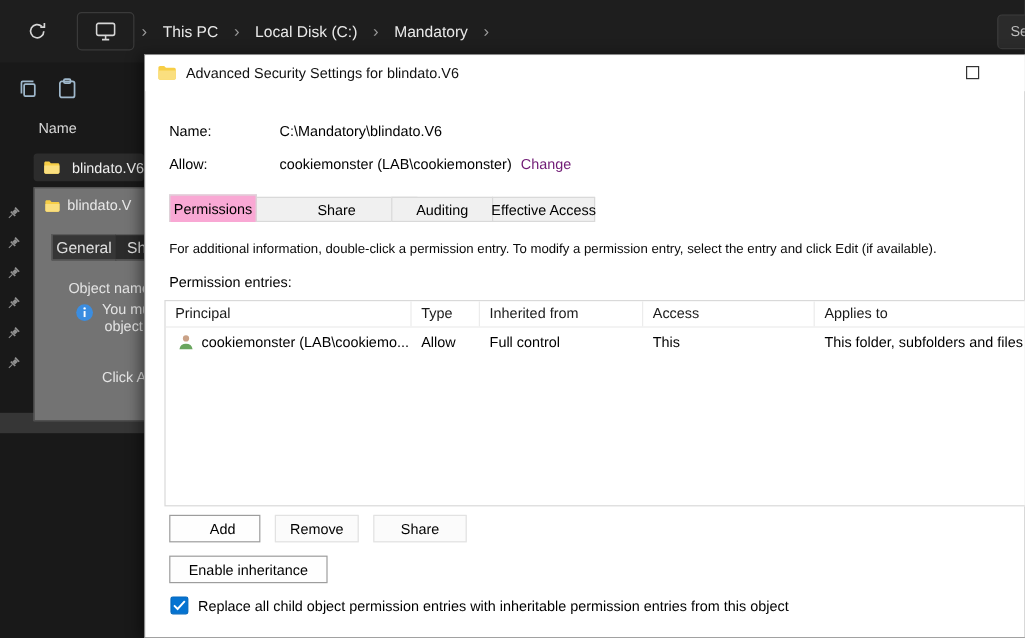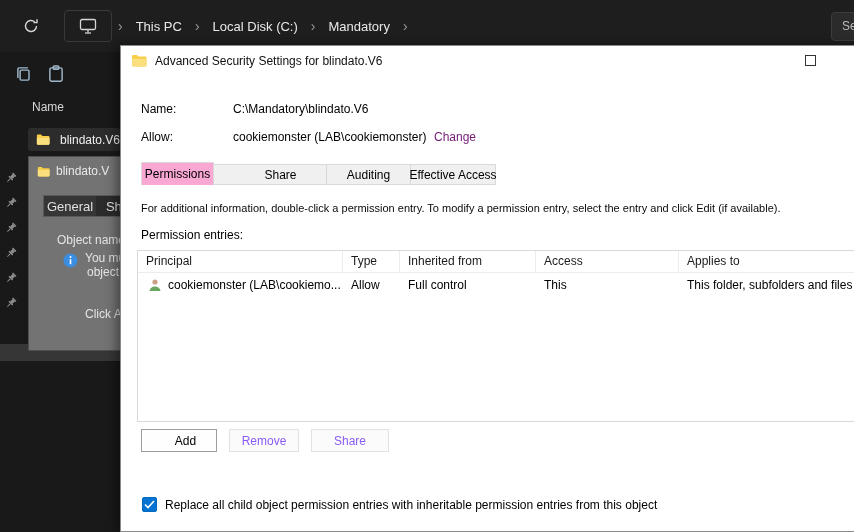--- a/index.html
+++ b/index.html
@@ -74,21 +74,21 @@
   .thead { height:22px; border-bottom:1px solid #ececec; }
   .th { padding-left:8px; line-height:21px; color:#1a1a1a; border-right:1px solid #ececec;
         overflow:hidden; white-space:nowrap; cursor:pointer; }
   .th:last-child { border-right:none; }
   .trow { height:24px; align-items:center; cursor:pointer; }
   .td { padding-left:8px; white-space:nowrap; overflow:hidden; color:#000; }
   .td.principal { display:flex; align-items:center; gap:6px; padding-left:10px; }
 
   .btn { position:absolute; height:23px; background:#fefefe; border:1px solid #9d9d9d; color:#000;
          font-size:12px; font-family:inherit; cursor:pointer; }
-  .btn.disabled { background:#fbfbfb; border-color:#e2e2e2; color:#8b5cf6; }
+  .btn.disabled { background:#fbfbfb; border-color:#e2e2e2; color:#000000; }
   #btn-add    { left:20px;  top:383px; width:76px;padding-left:13px; }
   #btn-remove { left:108px; top:383px; width:70px; }
   #btn-view   { left:190px; top:383px; width:78px; }
   #btn-inherit{ left:20px;  top:417px; width:132px; }
 
   #chkbox { position:absolute; left:21px; top:451px; width:15px; height:15px; background:#0573d1;
             border:1px solid #0468bd; border-radius:2px; display:flex; align-items:center; justify-content:center; cursor:pointer; }
   #chk-label { position:absolute; left:44px; top:452px; white-space:nowrap; cursor:pointer; }
 </style>
 </head>
@@ -263,20 +263,21 @@
       <div class="td">Allow</div>
       <div class="td">Full control</div>
       <div class="td">This</div>
       <div class="td">This folder, subfolders and files</div>
     </div>
   </div>
 
   <button class="btn" id="btn-add">Add</button>
   <button class="btn disabled" id="btn-remove">Remove</button>
   <button class="btn disabled" id="btn-view">Share</button>
+  <button class="btn" id="btn-inherit">Enable inheritance</button>
 
   <span id="chkbox">
     <svg width="11" height="9" viewBox="0 0 11 9">
       <path d="M1 4.5 4 7.5 10 1" stroke="#fff" stroke-width="1.6" fill="none"></path>
     </svg>
   </span>
   <span id="chk-label">Replace all child object permission entries with inheritable permission entries from this object</span>
 </div>
 
 </body></html>

